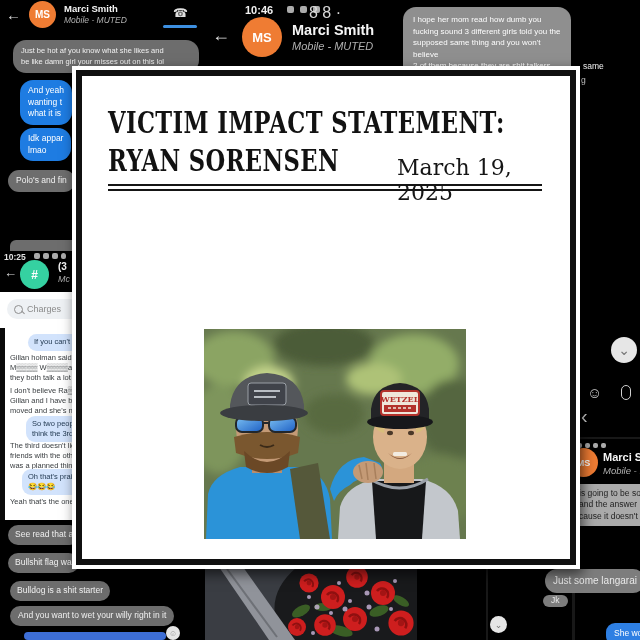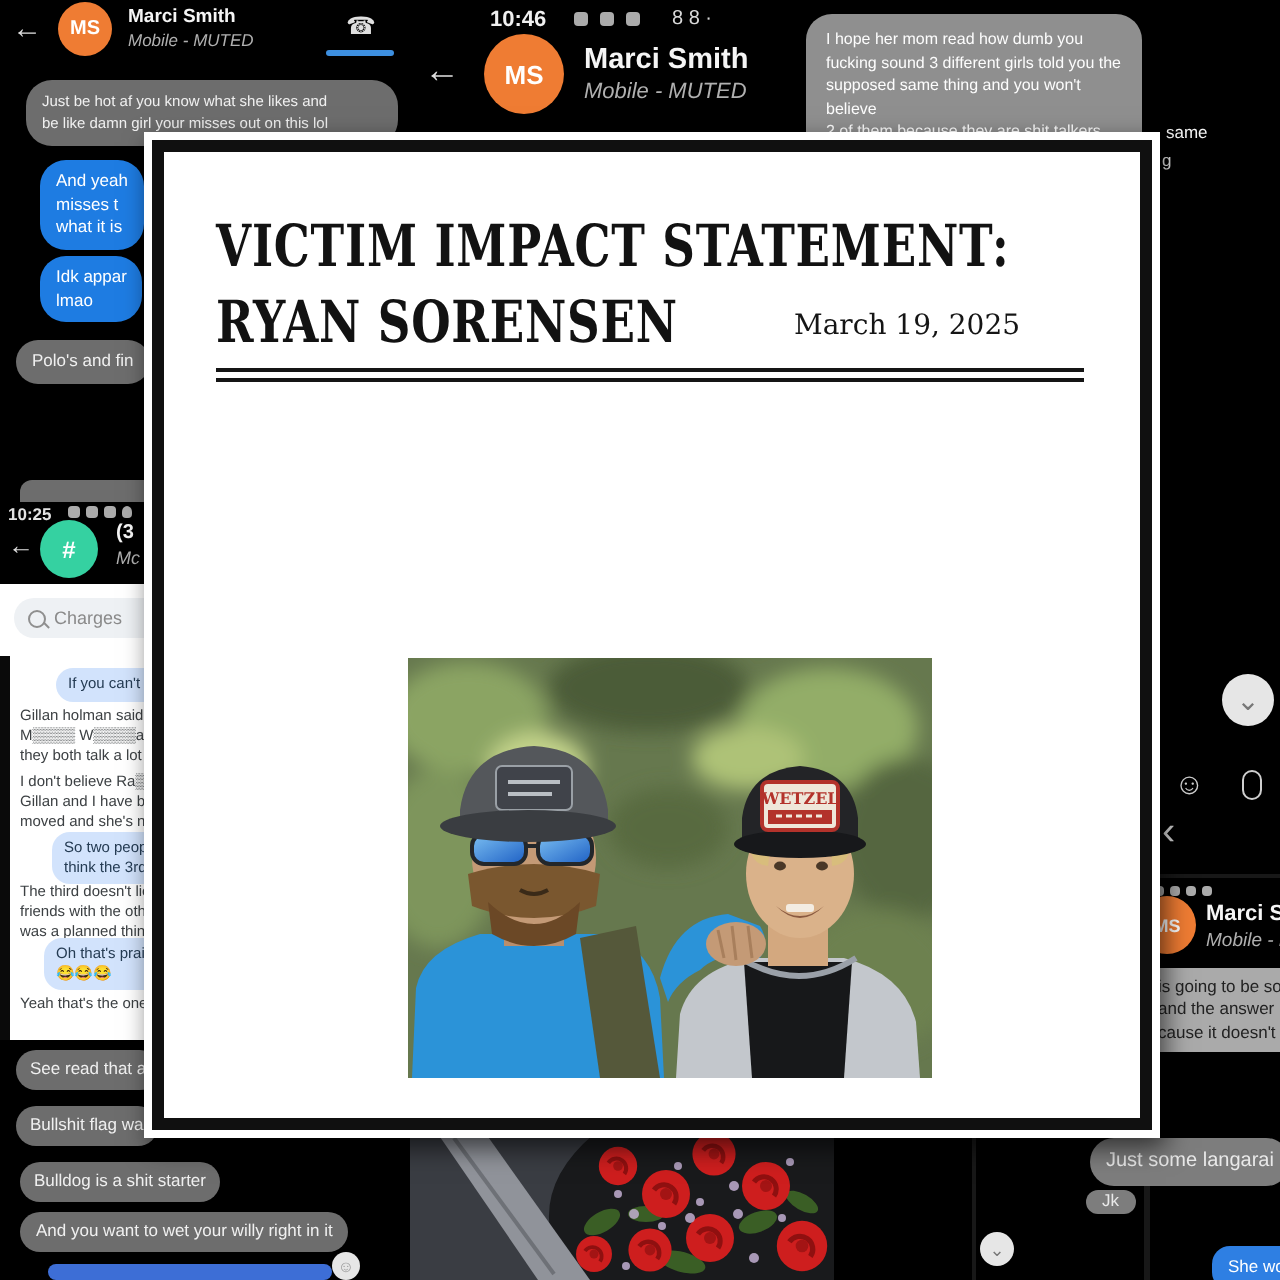--- a/index.html
+++ b/index.html
@@ -46,21 +46,21 @@
   <span class="ico" style="left:6px;top:7px;font-size:15px;">←</span>
   <div class="av" style="left:29px;top:1px;width:27px;height:27px;background:#ef7c33;font-size:10px;">MS</div>
   <div class="hname" style="left:64px;top:3px;font-size:9.5px;">Marci Smith</div>
   <div class="hsub" style="left:64px;top:15px;font-size:8.5px;">Mobile - MUTED</div>
   <span class="ico" style="left:173px;top:7px;font-size:12px;color:#e0e0e0;">☎</span>
   <div class="prog" style="left:163px;top:25px;width:34px;height:3px;border-radius:2px;"></div>
 
   <div class="bub g" style="left:13px;top:40px;width:170px;font-size:7.5px;padding:6px 8px;z-index:5;">Just be hot af you know what she likes and
 be like damn girl your misses out on this lol</div>
   <div class="bub bl" style="left:20px;top:80px;font-size:8.5px;line-height:1.38;z-index:5;">And yeah
-misses t
+wanting t
 what it is</div>
   <div class="bub bl" style="left:20px;top:128px;font-size:8.5px;line-height:1.38;z-index:5;">Idk appar
 lmao</div>
   <div class="bub g" style="left:8px;top:170px;font-size:8.5px;z-index:5;">Polo's and fin</div>
   <div class="abs" style="left:10px;top:240px;width:176px;height:11px;border-radius:6px 6px 0 0;background:#6d6d6d;z-index:5;"></div>
 
   <div class="abs" style="left:4px;top:252px;font-size:8.5px;color:#e2e2e2;font-weight:bold;">10:25</div>
   <span class="sq" style="left:34px;top:253px;width:6px;height:6px;"></span>
   <span class="sq" style="left:43px;top:253px;width:6px;height:6px;"></span>
   <span class="sq" style="left:52px;top:253px;width:6px;height:6px;"></span>
@@ -97,21 +97,21 @@
   <div class="bub g" style="left:8px;top:553px;font-size:8.5px;padding:4px 7px;z-index:5;white-space:nowrap;">Bullshit flag wa</div>
   <div class="bub g" style="left:10px;top:581px;font-size:8.5px;padding:4px 7px;white-space:nowrap;">Bulldog is a shit starter</div>
   <div class="bub g" style="left:10px;top:606px;font-size:8.5px;padding:4px 8px;white-space:nowrap;">And you want to wet your willy right in it</div>
   <div class="abs" style="left:24px;top:632px;width:142px;height:8px;background:#3d6ed6;border-radius:4px;"></div>
   <div class="circbtn" style="left:166px;top:626px;width:14px;height:14px;font-size:8px;color:#999;">☺</div>
 
   <div class="abs" style="left:245px;top:4px;font-size:11px;font-weight:bold;color:#f0f0f0;">10:46</div>
   <span class="sq" style="left:287px;top:6px;"></span>
   <span class="sq" style="left:300px;top:6px;"></span>
   <span class="sq" style="left:313px;top:6px;"></span>
-  <div class="abs" style="left:336px;top:4px;font-size:10px;color:#d8d8d8;">8 8 ·</div>
+  <div class="abs" style="left:309px;top:4px;font-size:16px;color:#d8d8d8;">8 8 ·</div>
   <span class="ico" style="left:212px;top:26px;font-size:18px;">←</span>
   <div class="av" style="left:242px;top:17px;width:40px;height:40px;background:#ef7c33;font-size:13px;">MS</div>
   <div class="hname" style="left:292px;top:22px;font-size:14.5px;">Marci Smith</div>
   <div class="hsub" style="left:292px;top:40px;font-size:11px;">Mobile - MUTED</div>
 
   <div class="bub lg" style="left:403px;top:7px;width:168px;height:86px;font-size:8px;line-height:1.45;padding:7px 10px;box-sizing:border-box;z-index:5;">I hope her mom read how dumb you
 fucking sound 3 different girls told you the
 supposed same thing and you won't believe
 2 of them because they are shit talkers but</div>
   <div class="abs" style="left:583px;top:61px;font-size:8.5px;color:#f5f5f5;z-index:10;">same</div>
@@ -180,21 +180,21 @@
       <circle cx="190" cy="14" r="2"></circle>
         <circle cx="145" cy="34" r="2"></circle>
         <circle cx="126" cy="46" r="2"></circle>
     </g>
   </svg>
 
   <div class="card">
     <div class="frame">
       <div class="title serif" style="left:26px;top:30px;">VICTIM IMPACT STATEMENT:</div>
       <div class="title serif" style="left:26px;top:68px;">RYAN SORENSEN</div>
-      <div class="abs serif" style="left:315px;top:79px;font-size:14px;color:#151515;">March 19, 2025</div>
+      <div class="abs serif" style="left:315px;top:79px;font-size:22px;color:#151515;">March 19, 2025</div>
       <div class="rule" style="top:108px;"></div>
       <div class="rule" style="top:113px;"></div>
 
       <svg class="abs" style="left:122px;top:253px;" width="262" height="210" viewBox="0 0 262 210">
         <defs>
           <filter id="blurbg">
               <feGaussianBlur stdDeviation="5"></feGaussianBlur>
             </filter>
           <linearGradient id="lens" x1="0" y1="0" x2="1" y2="1">
             <stop offset="0" stop-color="#7cc0f2"></stop>

